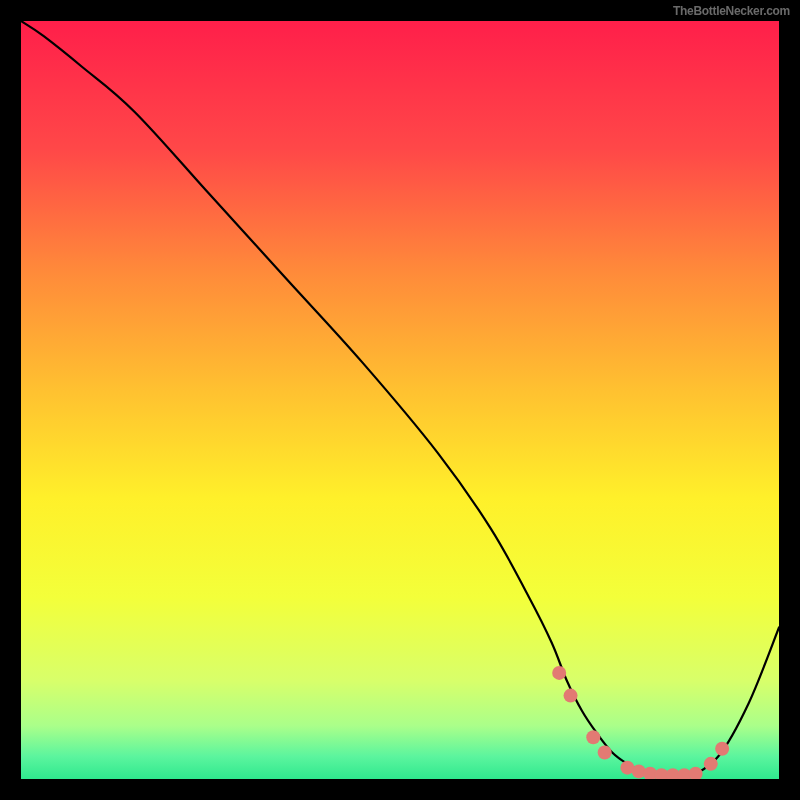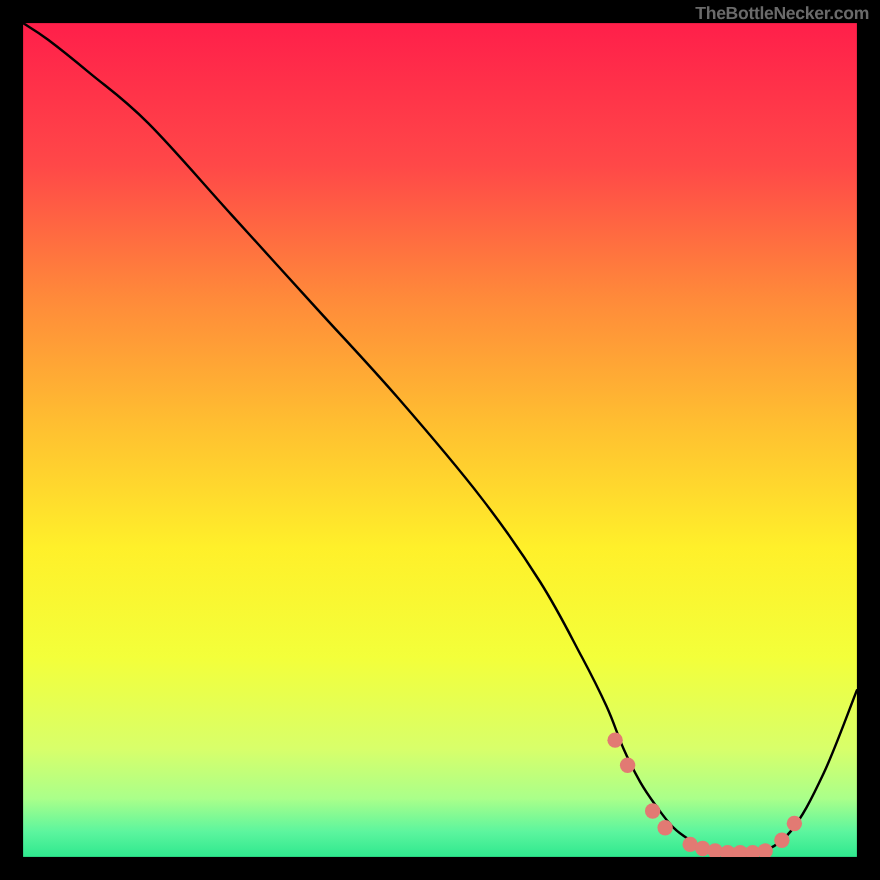--- a/index.html
+++ b/index.html
@@ -8,21 +8,21 @@
     width: 800px;
     height: 800px;
     background: #000;
     position: relative;
   }
   .attribution {
     position: absolute;
     top: 4px;
     right: 10px;
     font-family: Arial, Helvetica, sans-serif;
-    font-size: 16px;
+    font-size: 12px;
     font-weight: bold;
     color: #6a6a6a;
     letter-spacing: -0.3px;
     z-index: 10;
   }
   .plot-area {
     position: absolute;
     left: 21px;
     top: 21px;
     width: 758px;

